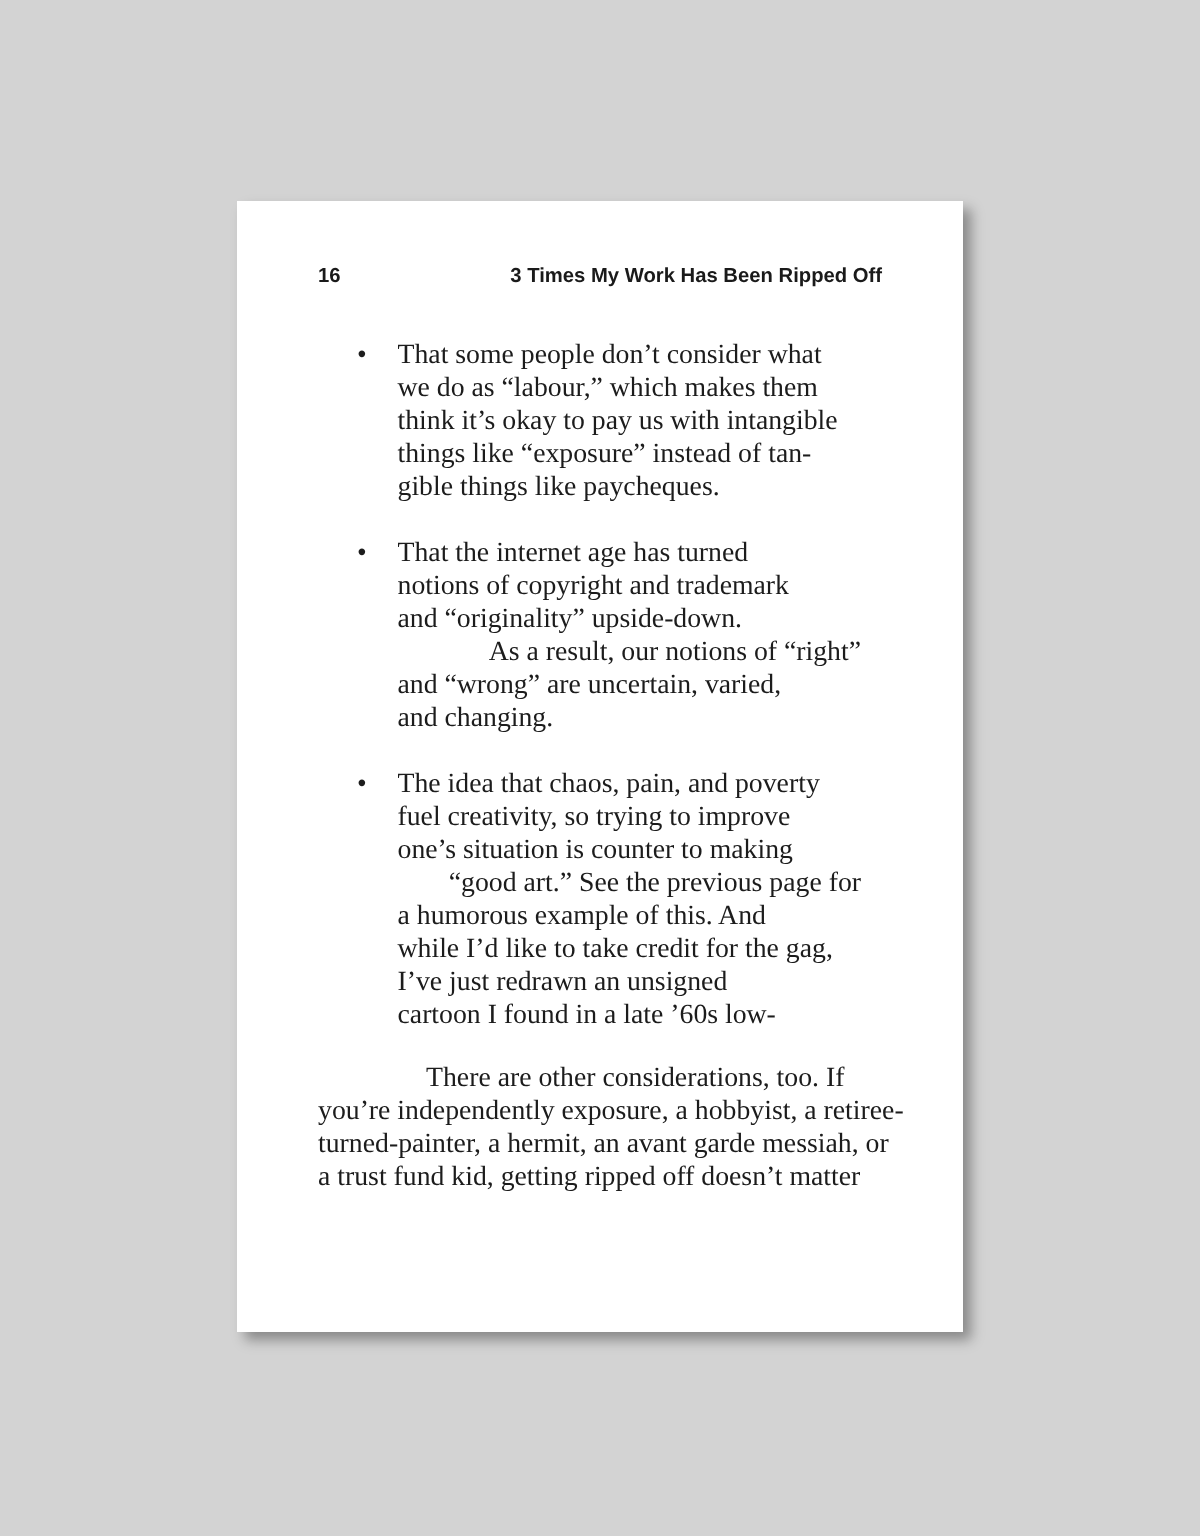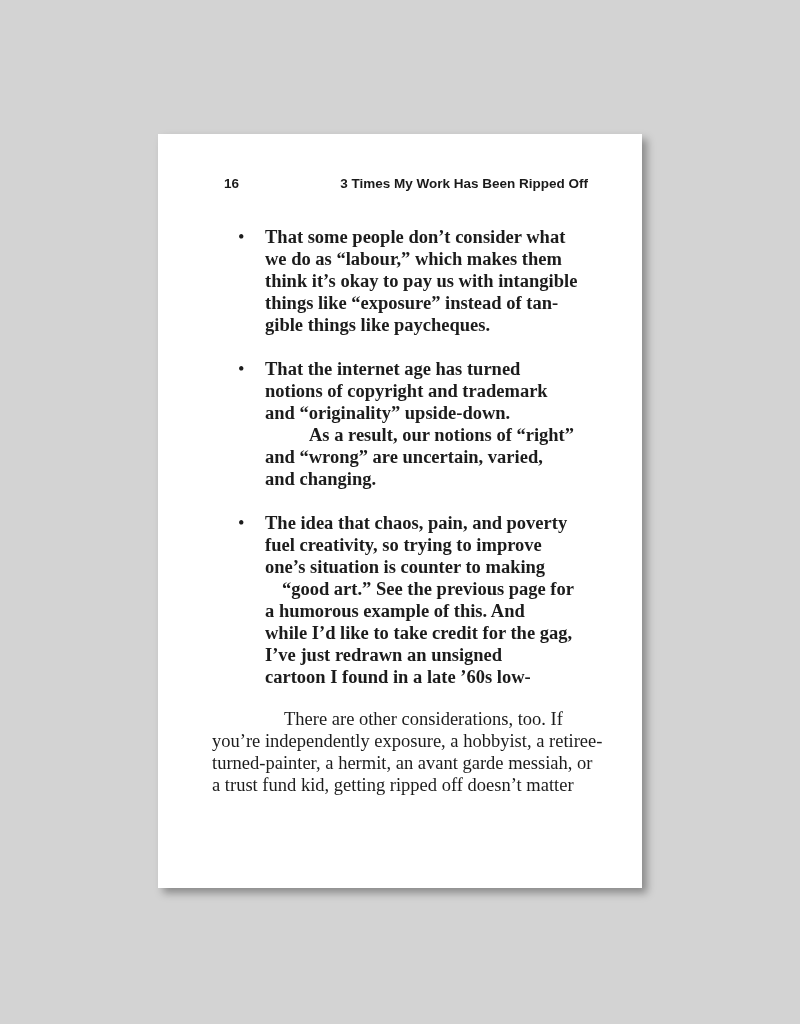--- a/index.html
+++ b/index.html
@@ -25,21 +25,21 @@
       top: 42px;
       width: 376px;
       height: 18px;
       font-family: "Liberation Sans", sans-serif;
       font-weight: bold;
       font-size: 13.5px;
       color: #1a1a1a;
     }
     .page-number {
       position: absolute;
-      left: 12px;
+      left: 0;
       top: 0;
     }
     .chapter-title {
       position: absolute;
       right: 0;
       top: 0;
       white-space: nowrap;
     }
     .body-text {
       font-family: "Liberation Serif", "DejaVu Serif", serif;
@@ -62,21 +62,20 @@
       margin-bottom: 22px;
     }
     .bullet-item .bullet {
       position: absolute;
       left: 4px;
       top: 0;
     }
     .bullet-item .line {
       display: block;
       white-space: nowrap;
-      font-weight: bold;
     }
     .bullet-item .line.outdent {
       margin-left: -4px;
       text-align: right;
     }
     .paragraph {
       position: absolute;
       left: 54px;
       top: 574px;
       width: 380px;

